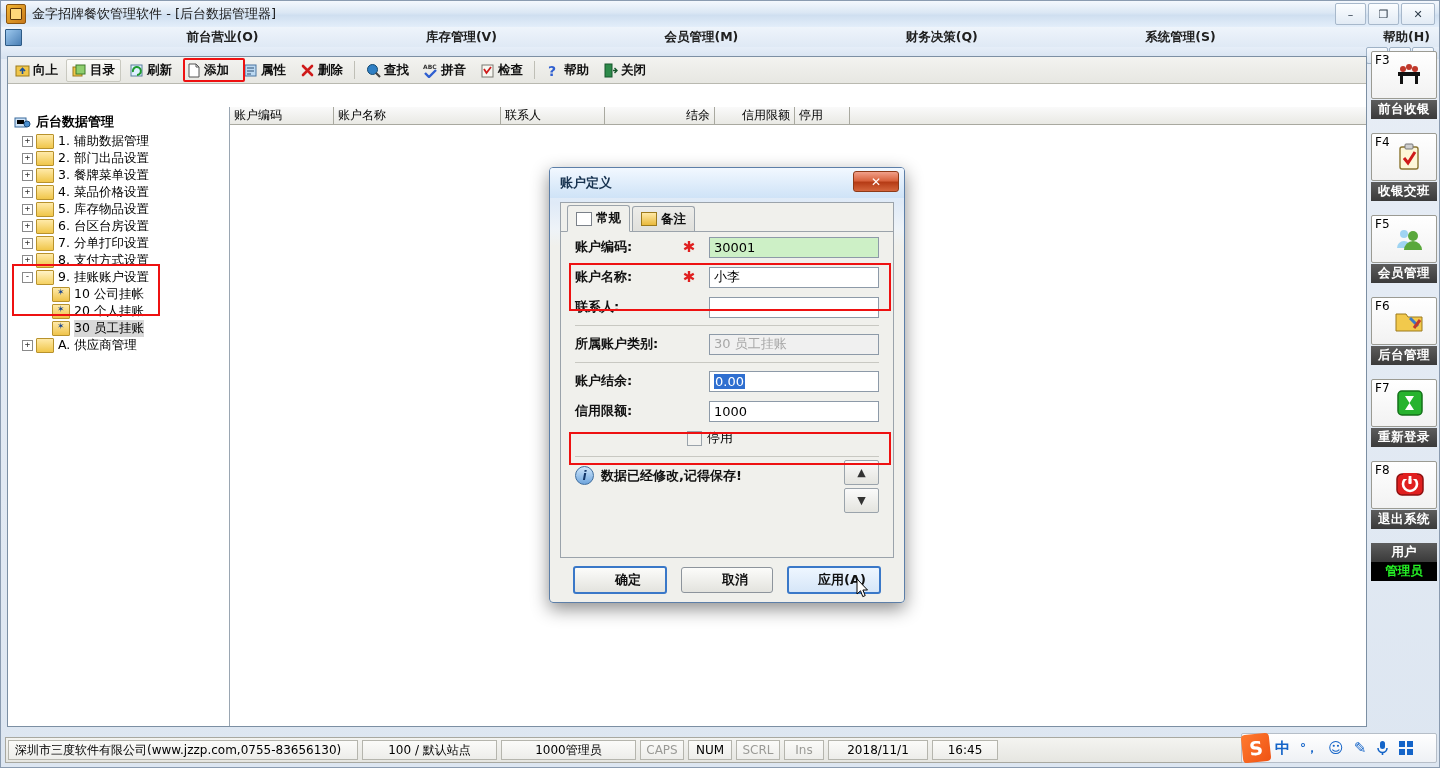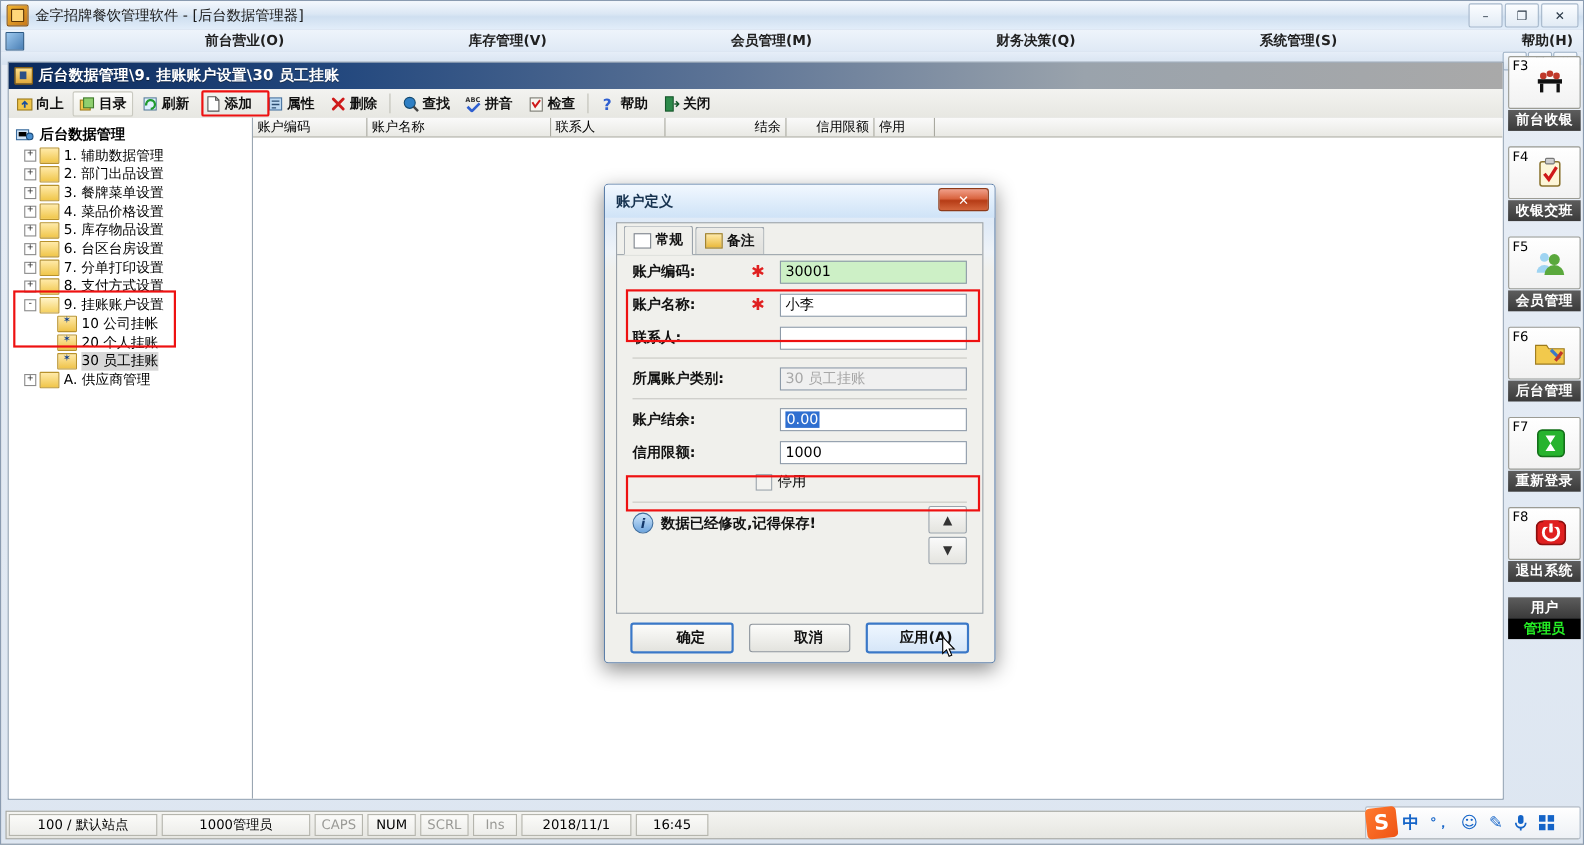--- a/index.html
+++ b/index.html
@@ -332,24 +332,20 @@
   <div id="mdi-strip">
     <div id="mdi-btns">
       <div class="mdibtn">–</div>
       <div class="mdibtn">❐</div>
       <div class="mdibtn">✕</div>
     </div>
   </div>
 
   <div id="client">
 
-    <div id="page-header">
-      <div id="page-header-icon"></div>
-      <div id="page-header-title">后台数据管理\9. 挂账账户设置\30 员工挂账</div>
-    </div>
 
     <div id="toolbar">
       <div class="tb-item">
         <span class="tbico">
           <svg width="15" height="15" viewBox="0 0 15 15">
               <rect x="1" y="3" width="13" height="10" fill="#f0c64a" stroke="#9c7a1c"></rect>
               <path d="M7.5 11 L7.5 6 M5 8 L7.5 5.5 L10 8" stroke="#1a4f9c" stroke-width="1.6" fill="none"></path>
             </svg>
         </span>
         <span>向上</span>
@@ -618,20 +614,21 @@
           </svg>
       </span>
     </div>
     <div class="flabel">退出系统</div>
 
     <div id="rail-user">用户</div>
     <div id="rail-username">管理员</div>
   </div>
 
   <div id="statusbar">
+    <div class="sb-cell left" style="width:350px">深圳市三度软件有限公司(www.jzzp.com,0755-83656130)</div>
     <div class="sb-cell" style="width:135px">100 / 默认站点</div>
     <div class="sb-cell" style="width:135px">1000管理员</div>
     <div class="sb-cell dim" style="width:44px">CAPS</div>
     <div class="sb-cell" style="width:44px">NUM</div>
     <div class="sb-cell dim" style="width:44px">SCRL</div>
     <div class="sb-cell dim" style="width:40px">Ins</div>
     <div class="sb-cell" style="width:100px">2018/11/1</div>
     <div class="sb-cell" style="width:66px">16:45</div>
   </div>
 

